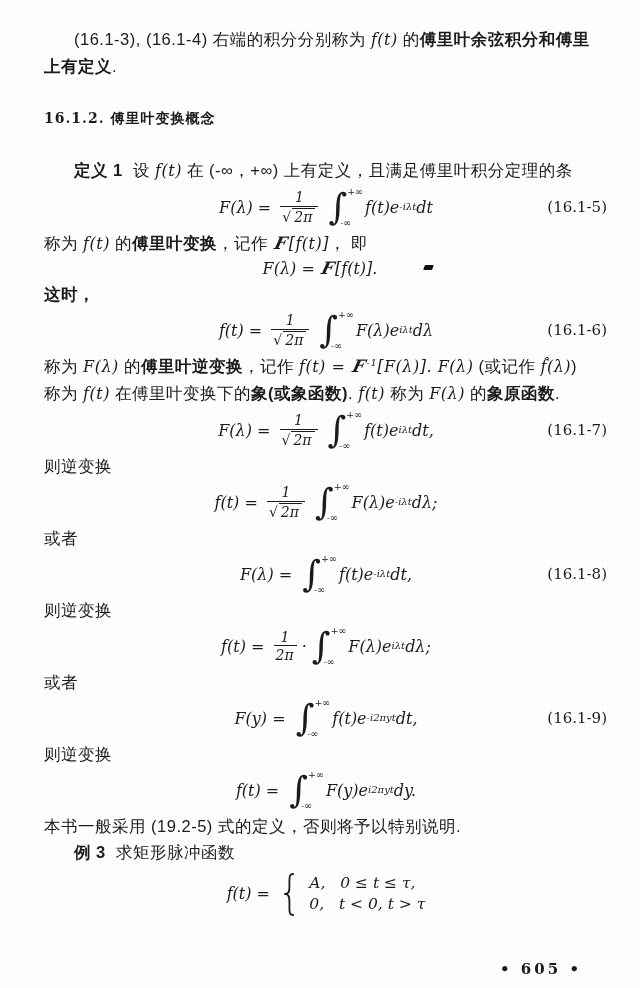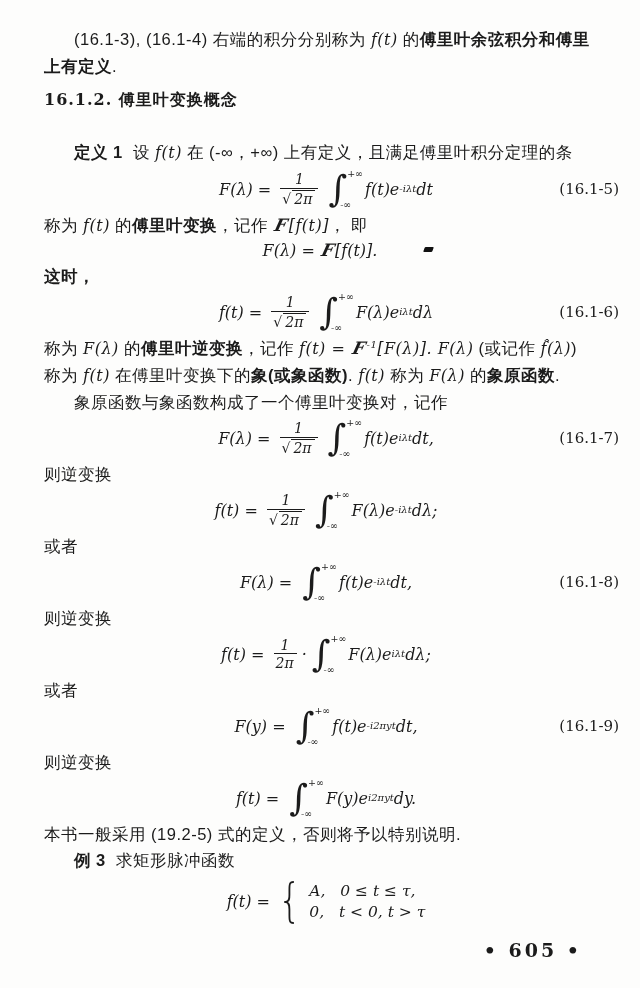--- a/index.html
+++ b/index.html
@@ -19,22 +19,22 @@
     margin:0 34px 0 44px;
     font-size:16.5px;
     line-height:26px;
     letter-spacing:0.5px;
   }
   .indent{text-indent:30px;}
   .seg-cn{white-space:pre-wrap;}
   .seg-bold{font-weight:bold;}
   
   .heading{
-    margin:6px 34px 10px 44px;
-    font-size:16px;
+    margin:24px 34px 10px 44px;
+    font-size:14px;
     font-weight:bold;
     font-family:"DejaVu Serif","Liberation Serif",serif;
     letter-spacing:1px;
     line-height:30px;
   }
   .mt-para{margin-top:24px;}
   
   .seg-math{
     font-family:"DejaVu Serif","Liberation Serif",serif;
     font-style:italic;
@@ -64,21 +64,21 @@
     height:44px;
     display:flex;
     align-items:center;
     justify-content:center;
     margin:1px 0;
   }
   .formula .fwrap{display:inline-flex;align-items:center;transform:translateX(6px);}
   .formula.tall{height:54px;}
   .eqnum{
     position:absolute;
-    right:21px;top:50%;
+    right:33px;top:50%;
     transform:translateY(-50%);
     font-family:"DejaVu Serif","Liberation Serif",serif;
     font-size:15px;
     font-style:normal;
   }
   .centerline{
     position:relative;
     text-align:center;
     height:24px;
     line-height:22px;
@@ -153,24 +153,24 @@
     position:absolute;
     left:424px;top:8px;
     width:9px;height:5px;
     background:#111;
     border-radius:1px;
     transform:skewX(-20deg);
   }
   
   .pagenum{
     position:absolute;
-    right:58px;bottom:27px;
+    right:58px;bottom:10px;
     font-family:"DejaVu Serif","Liberation Serif",serif;
     font-weight:bold;
-    font-size:19px;
+    font-size:15px;
     letter-spacing:3px;
   }
 </style>
 </head>
 <body>
 
 <div class="page">
   <div id="doc">
       <div class="para indent"><span class="seg-cn">(16.1-3), (16.1-4) 右端的积分分别称为 </span><span class="seg-math">f(t)</span><span class="seg-cn"> 的</span><span class="seg-cn seg-bold">傅里叶余弦积分和傅里</span></div>
       <div class="para"><span class="seg-cn seg-bold">上有定义</span><span class="seg-cn">.</span></div>
@@ -220,21 +220,20 @@
             </span>
           </span>
           <span class="seg-math">F(λ)e</span>
           <sup class="seg-sup">iλt</sup>
           <span class="seg-math">dλ</span>
         </span>
         <span class="eqnum">(16.1-6)</span>
       </div>
       <div class="para"><span class="seg-cn">称为 </span><span class="seg-math">F(λ)</span><span class="seg-cn"> 的</span><span class="seg-cn seg-bold">傅里叶逆变换</span><span class="seg-cn">，记作 </span><span class="seg-math">f(t) = </span><span class="script-f">F</span><sup class="seg-sup">-1</sup><span class="seg-math">[F(λ)]. F(λ)</span><span class="seg-cn"> (或记作 </span><span class="seg-math">f̂(λ)</span><span class="seg-cn">)</span></div>
       <div class="para"><span class="seg-cn">称为 </span><span class="seg-math">f(t)</span><span class="seg-cn"> 在傅里叶变换下的</span><span class="seg-cn seg-bold">象(或象函数)</span><span class="seg-cn">. </span><span class="seg-math">f(t)</span><span class="seg-cn"> 称为 </span><span class="seg-math">F(λ)</span><span class="seg-cn"> 的</span><span class="seg-cn seg-bold">象原函数</span><span class="seg-cn">.</span></div>
-      <div class="para indent"><span class="seg-cn">象原函数与象函数构成了一个傅里叶变换对，记作</span></div>
       <div class="formula">
         <span class="fwrap">
           <span class="seg-math">F(λ) = </span>
           <span class="frac">
             <span class="fnum">1</span>
             <span class="fden">
               <span class="radsign">√</span>
               <span class="radbar">2π</span>
             </span>
           </span>

